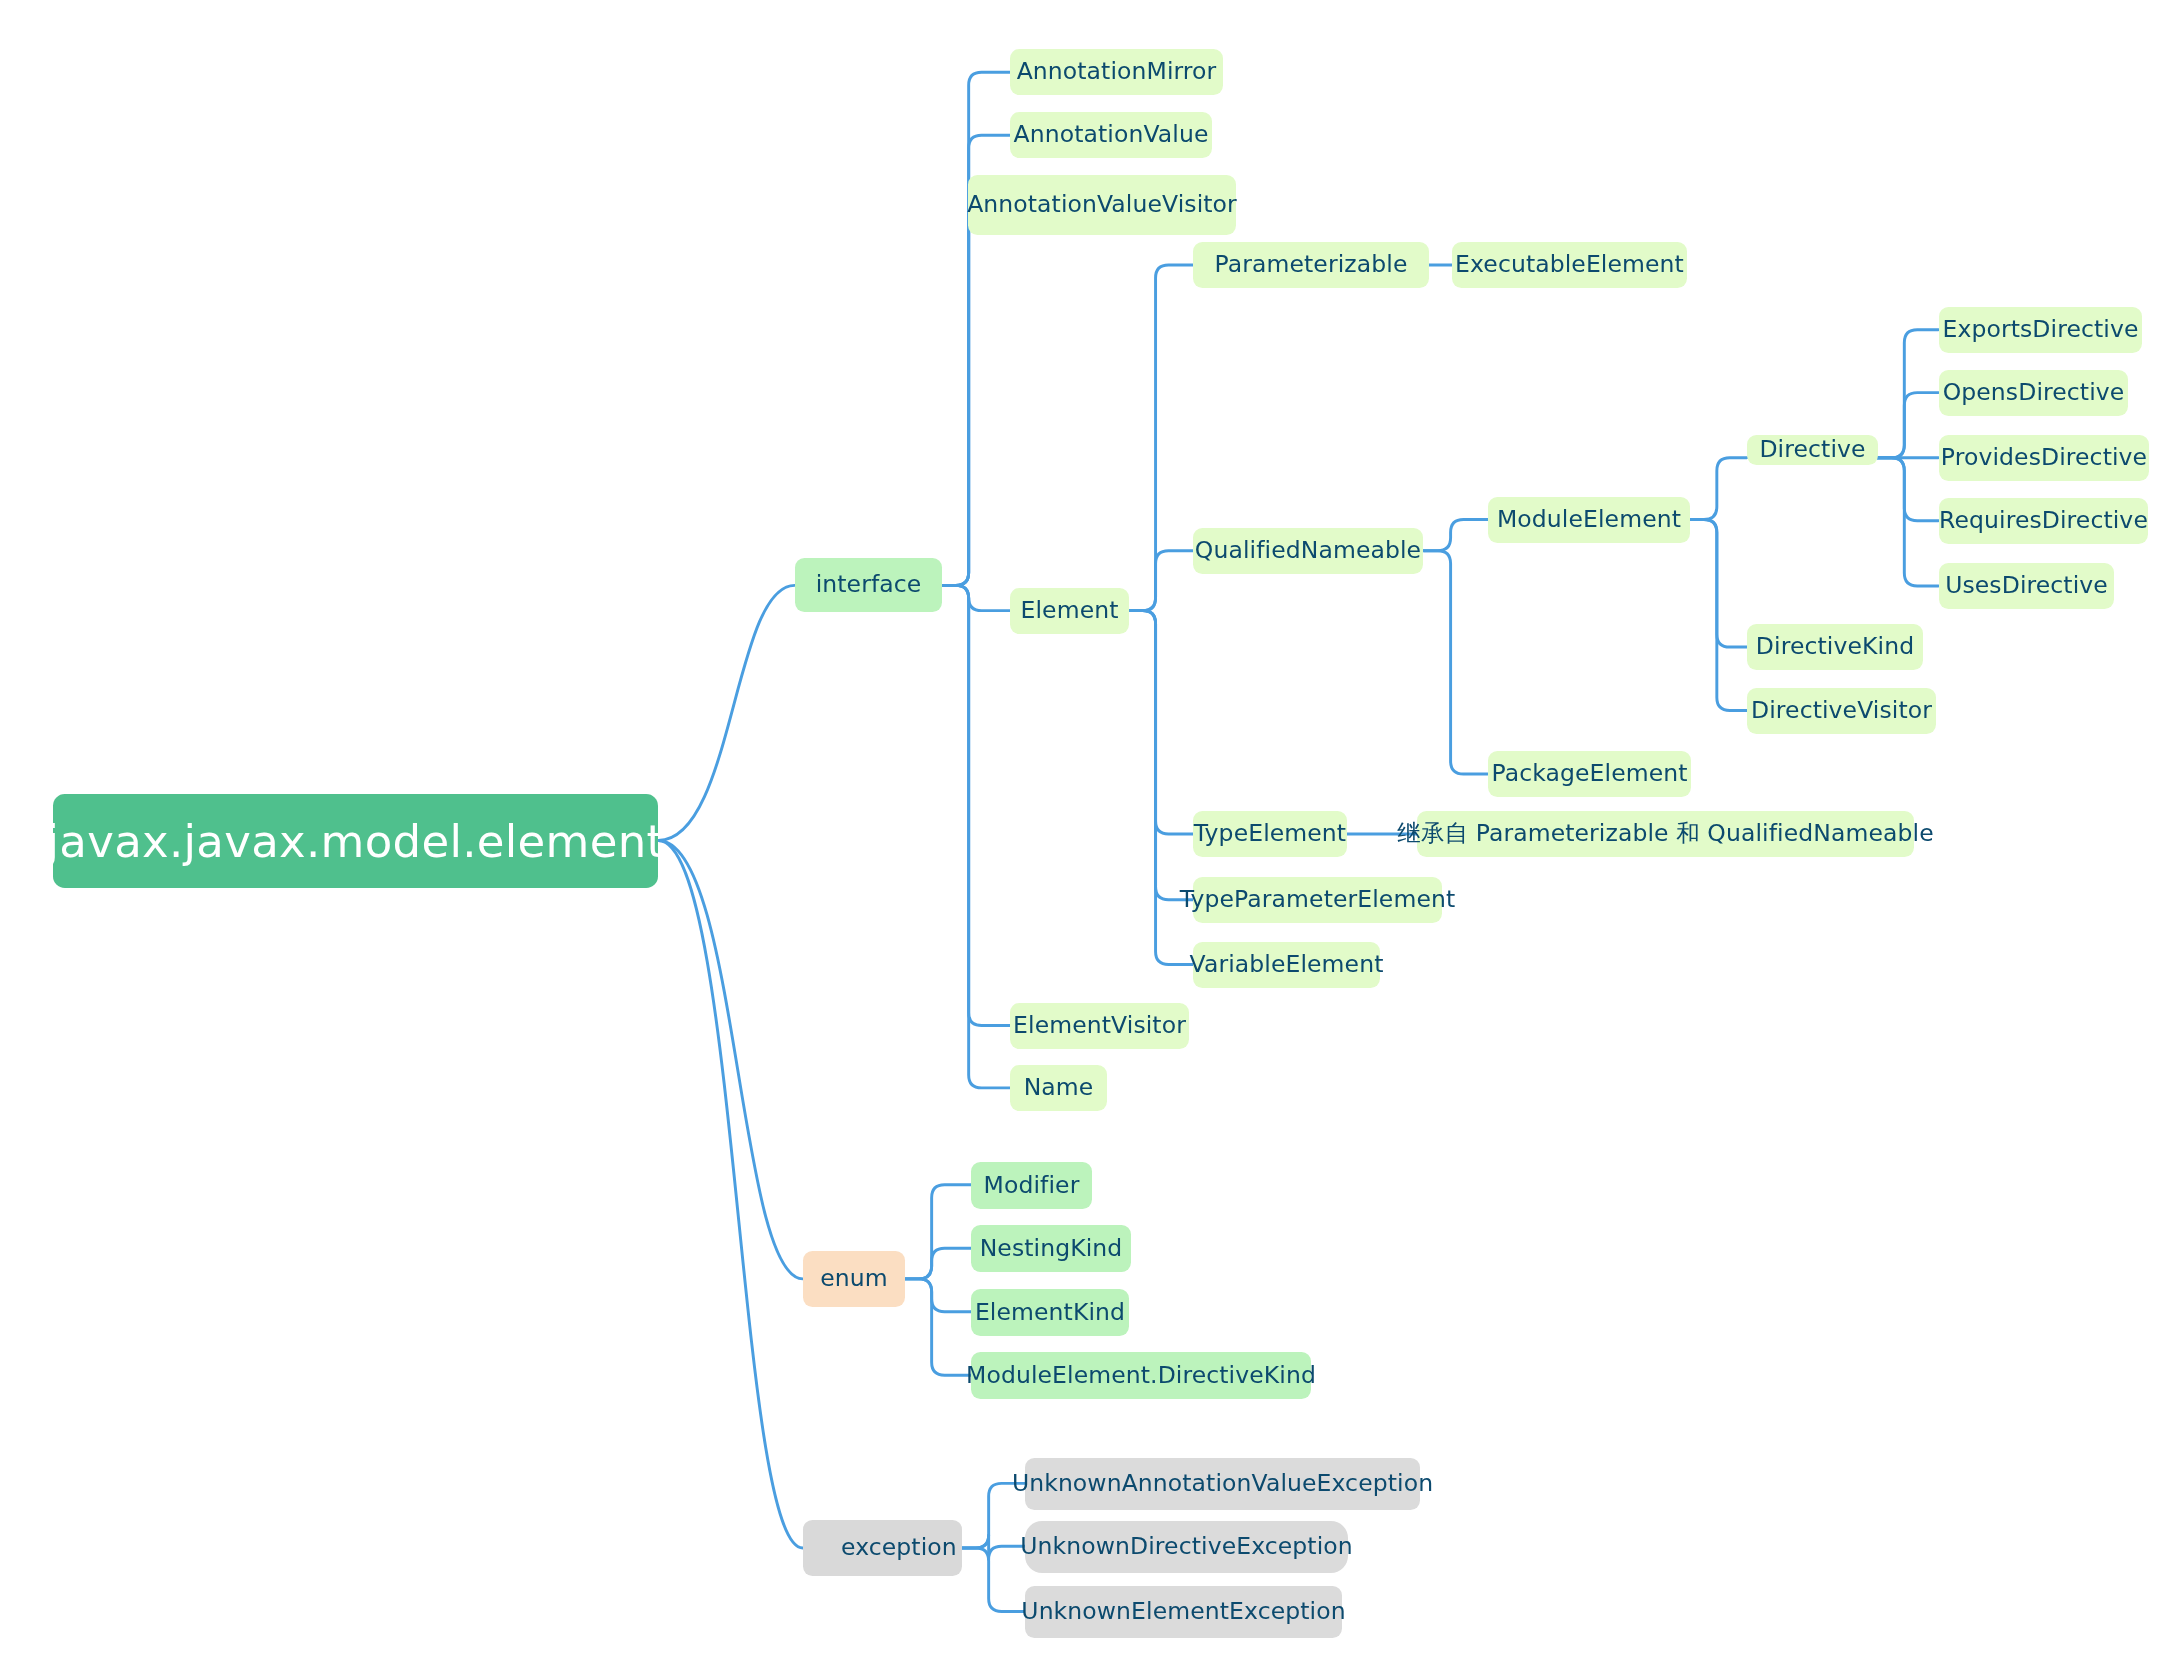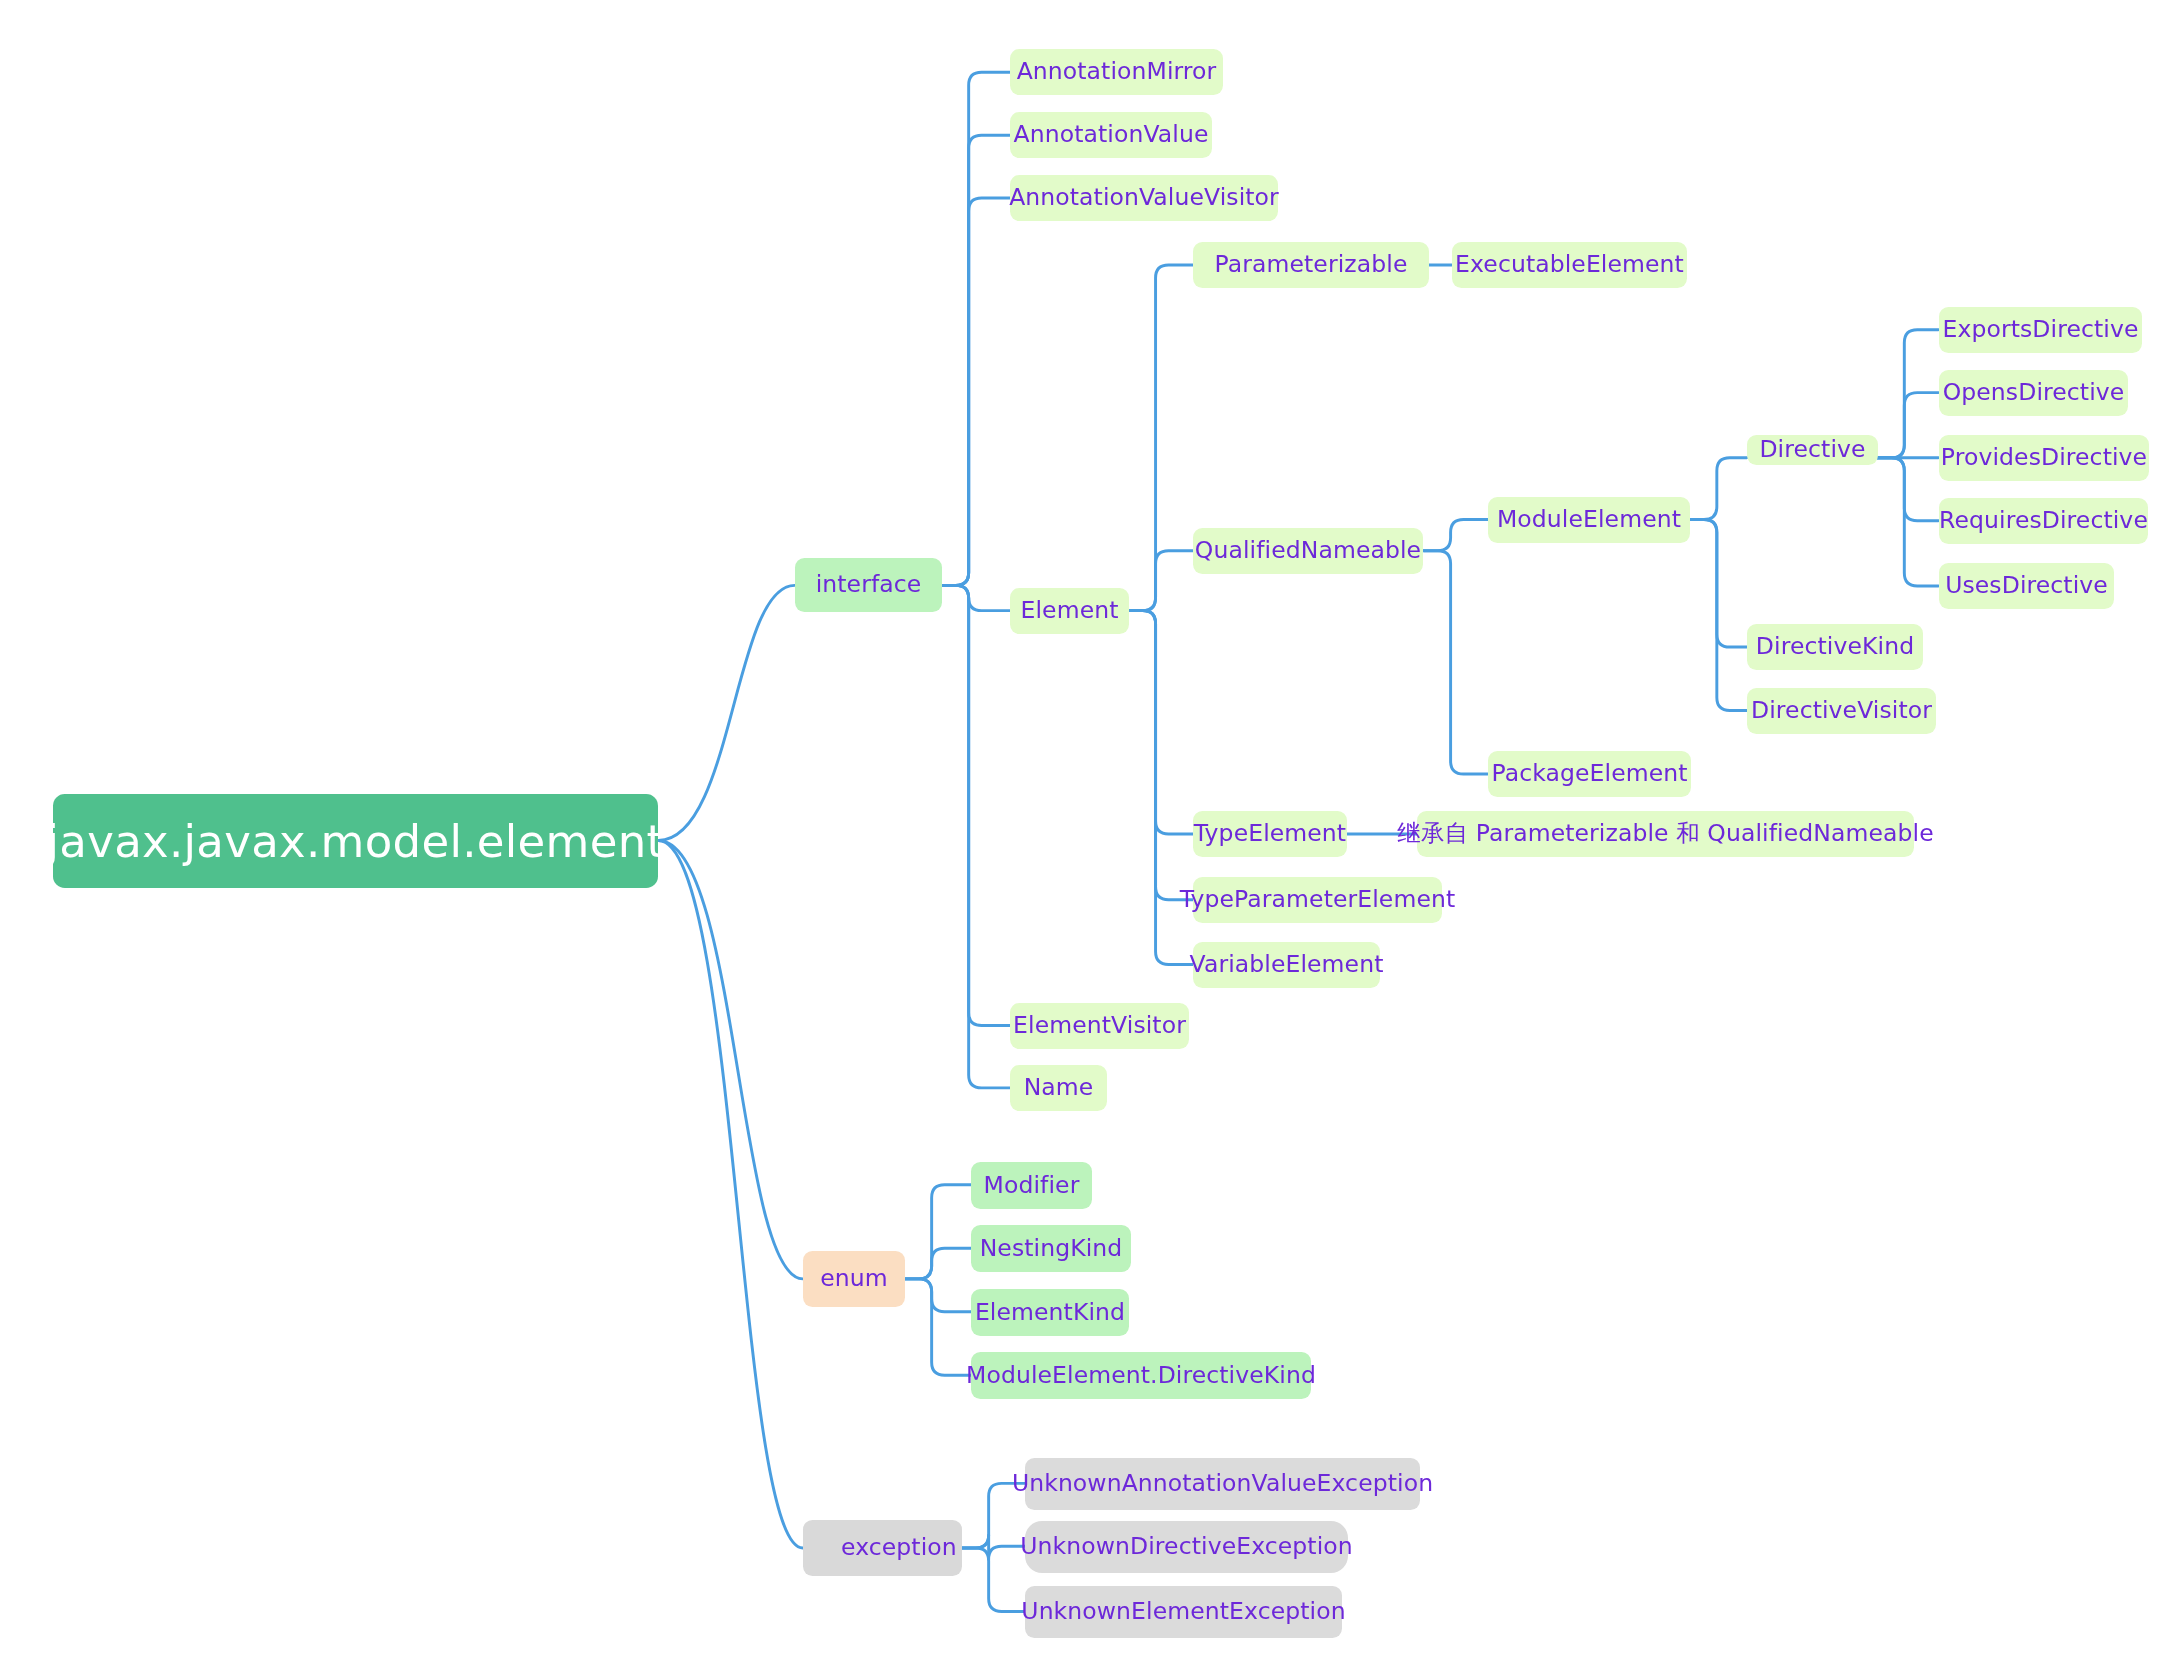--- a/index.html
+++ b/index.html
@@ -23,21 +23,21 @@
     pointer-events: none;
   }
   .node {
     position: absolute;
     display: flex;
     align-items: center;
     justify-content: center;
     box-sizing: border-box;
     border-radius: 9.4px;
     white-space: nowrap;
-    color: #6d28d9;
+    color: #0c4a6e;
     font-size: 23.5px;
     font-weight: 400;
     letter-spacing: 0.1px;
     padding: 0 15.3px;
     line-height: 1;
   }
   .node.root {
     background: #4FC08D;
     color: #ffffff;
     font-size: 45px;
@@ -101,21 +101,21 @@
       <path d="M 1539 2176 L 1563 2176 Q 1585 2176 1585 2198 L 1585 2318 Q 1585 2340 1607 2340 L 1652 2340" fill="none" stroke="#4A9EE0" stroke-width="5" stroke-linecap="round" stroke-linejoin="round"></path>
       <path d="M 1636 2634 L 1660 2634 Q 1682 2634 1682 2612 L 1682 2546 Q 1682 2524 1704 2524 L 1744 2524" fill="none" stroke="#4A9EE0" stroke-width="5" stroke-linecap="round" stroke-linejoin="round"></path>
       <path d="M 1636 2634 L 1660 2634 Q 1682 2634 1682 2612 L 1682 2653 Q 1682 2631 1704 2631 L 1744 2631" fill="none" stroke="#4A9EE0" stroke-width="5" stroke-linecap="round" stroke-linejoin="round"></path>
       <path d="M 1636 2634 L 1660 2634 Q 1682 2634 1682 2656 L 1682 2720 Q 1682 2742 1704 2742 L 1744 2742" fill="none" stroke="#4A9EE0" stroke-width="5" stroke-linecap="round" stroke-linejoin="round"></path>
     </svg>
   <div id="nodes">
       <div class="node root" style="left: 53px; top: 794px; width: 605px; height: 94px;">javax.javax.model.element</div>
       <div class="node cat-green" style="left: 795px; top: 558px; width: 147px; height: 54px;">interface</div>
       <div class="node leaf-green" style="left: 1010px; top: 49px; width: 213px; height: 46px;">AnnotationMirror</div>
       <div class="node leaf-green" style="left: 1010px; top: 112px; width: 202px; height: 46px;">AnnotationValue</div>
-      <div class="node leaf-green" style="left: 1010px; top: 175px; width: 268px; height: 46px;">AnnotationValueVisitor</div>
+      <div class="node leaf-green" style="left: 968px; top: 175px; width: 268px; height: 60px;">AnnotationValueVisitor</div>
       <div class="node leaf-green" style="left: 1010px; top: 588px; width: 119px; height: 46px;">Element</div>
       <div class="node leaf-green" style="left: 1193px; top: 242px; width: 236px; height: 46px;">Parameterizable</div>
       <div class="node leaf-green" style="left: 1452px; top: 242px; width: 235px; height: 46px;">ExecutableElement</div>
       <div class="node leaf-green" style="left: 1193px; top: 528px; width: 230px; height: 46px;">QualifiedNameable</div>
       <div class="node leaf-green" style="left: 1488px; top: 497px; width: 202px; height: 46px;">ModuleElement</div>
       <div class="node leaf-green" style="left: 1747px; top: 435px; width: 131px; height: 30px;">Directive</div>
       <div class="node leaf-green" style="left: 1939px; top: 307px; width: 203px; height: 46px;">ExportsDirective</div>
       <div class="node leaf-green" style="left: 1939px; top: 370px; width: 189px; height: 46px;">OpensDirective</div>
       <div class="node leaf-green" style="left: 1939px; top: 435px; width: 210px; height: 46px;">ProvidesDirective</div>
       <div class="node leaf-green" style="left: 1939px; top: 498px; width: 209px; height: 46px;">RequiresDirective</div>

